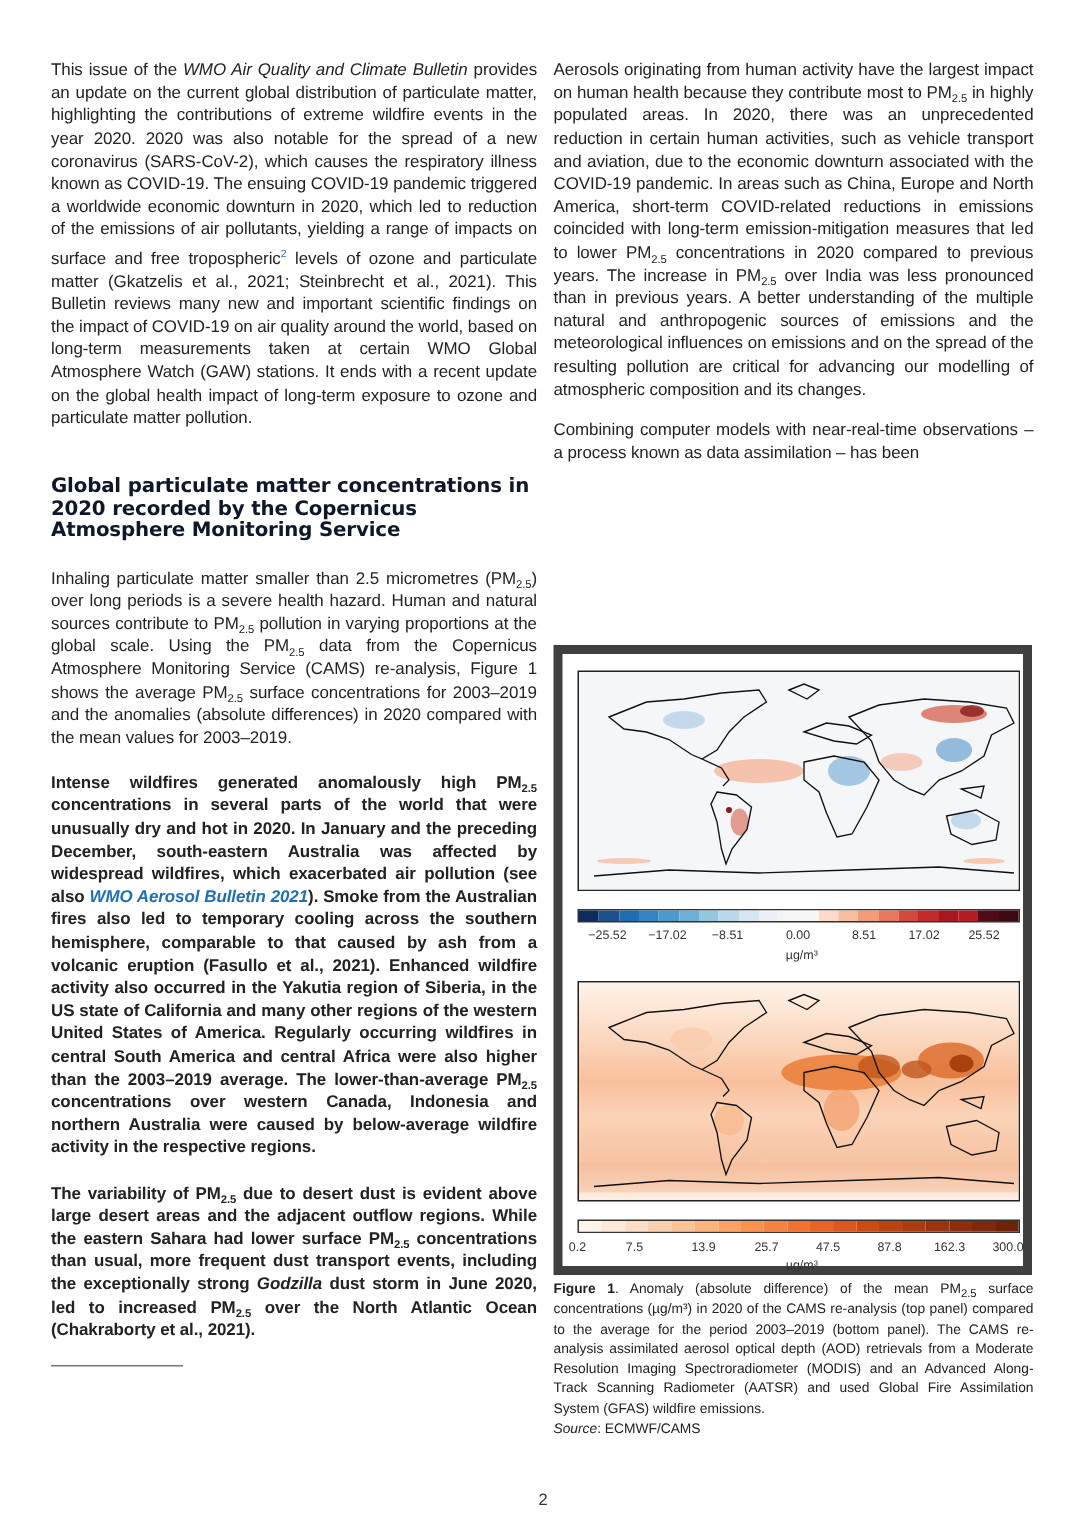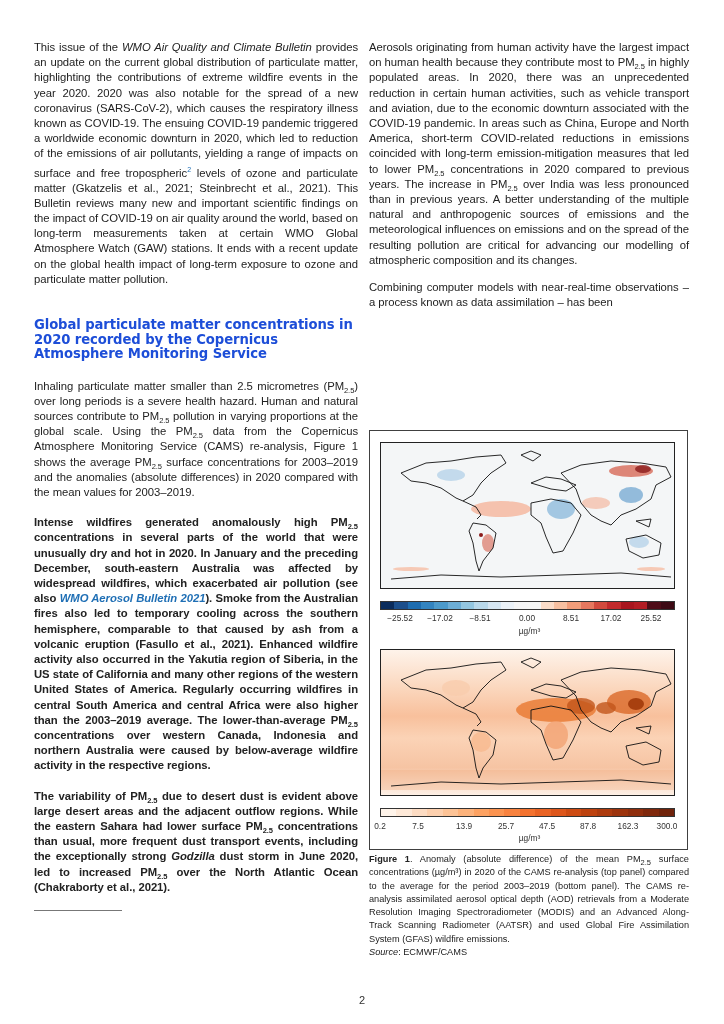--- a/index.html
+++ b/index.html
@@ -7,30 +7,30 @@
          font-family:"Liberation Sans", sans-serif; color:#222; }
   .col { position:absolute; top:40px; width:324px; }
   .col.left { left:34px; }
   .col.right { left:369px; width:320px; }
   p.body { margin:0; font-size:11.3px; line-height:15.2px; text-align:justify; letter-spacing:-0.05px; }
   p.body + p.body { margin-top:15px;font-weight:bold; }
   .link { color:#1f6fb5; font-style:italic; }
   sup.fn { color:#1f6fb5; font-size:7px; }
   sub { font-size:7.5px; line-height:0; }
   h2.sec { margin:31px 0 0 0; font-family:"DejaVu Sans", sans-serif; font-weight:bold;
-           font-size:13.2px; line-height:14.5px; color:#1d4ed8; letter-spacing:-0.1px; }
+           font-size:13.2px; line-height:14.5px; color:#0f172a; letter-spacing:-0.1px; }
   h3.sub { margin:26px 0 0 0; font-family:"DejaVu Sans", sans-serif; font-style:italic; font-weight:bold;
            font-size:10.5px; color:#7a7a7a; }
   .gap { height:17px; }
   .footnote-rule { width:88px; border-top:1px solid #777; margin:15px 0 6px 0; }
   .footnote { font-family:"Liberation Sans", sans-serif; font-size:8.6px; line-height:12.5px;
               color:#333; display:flex; }
   .footnote .num { width:12px; font-size:7px; position:relative; top:-2px; }
   .figbox { position:absolute; left:369px; top:430px; width:319px; height:420px;
-            border:1px solid #404040; box-sizing:border-box; background:#fff; }
+            border:6px solid #404040; box-sizing:border-box; background:#fff; }
   .map { position:absolute; left:10px; width:295px; height:147px; border:1px solid #222;
          box-sizing:border-box; overflow:hidden; }
   .map svg { display:block; }
   .cbar { position:absolute; left:10px; width:295px; height:9px; border:1px solid #333;
           box-sizing:border-box; display:flex; }
   .cbar span { flex:1; height:100%; }
   .ticks { position:absolute; left:0; width:319px; font-size:8.3px; color:#333; }
   .ticks span { position:absolute; transform:translateX(-50%); white-space:nowrap; }
   .unit { position:absolute; width:319px; text-align:center; font-size:8.3px; color:#333; }
   .caption { position:absolute; left:369px; top:853px; width:320px; font-size:9.2px; line-height:13.3px;

